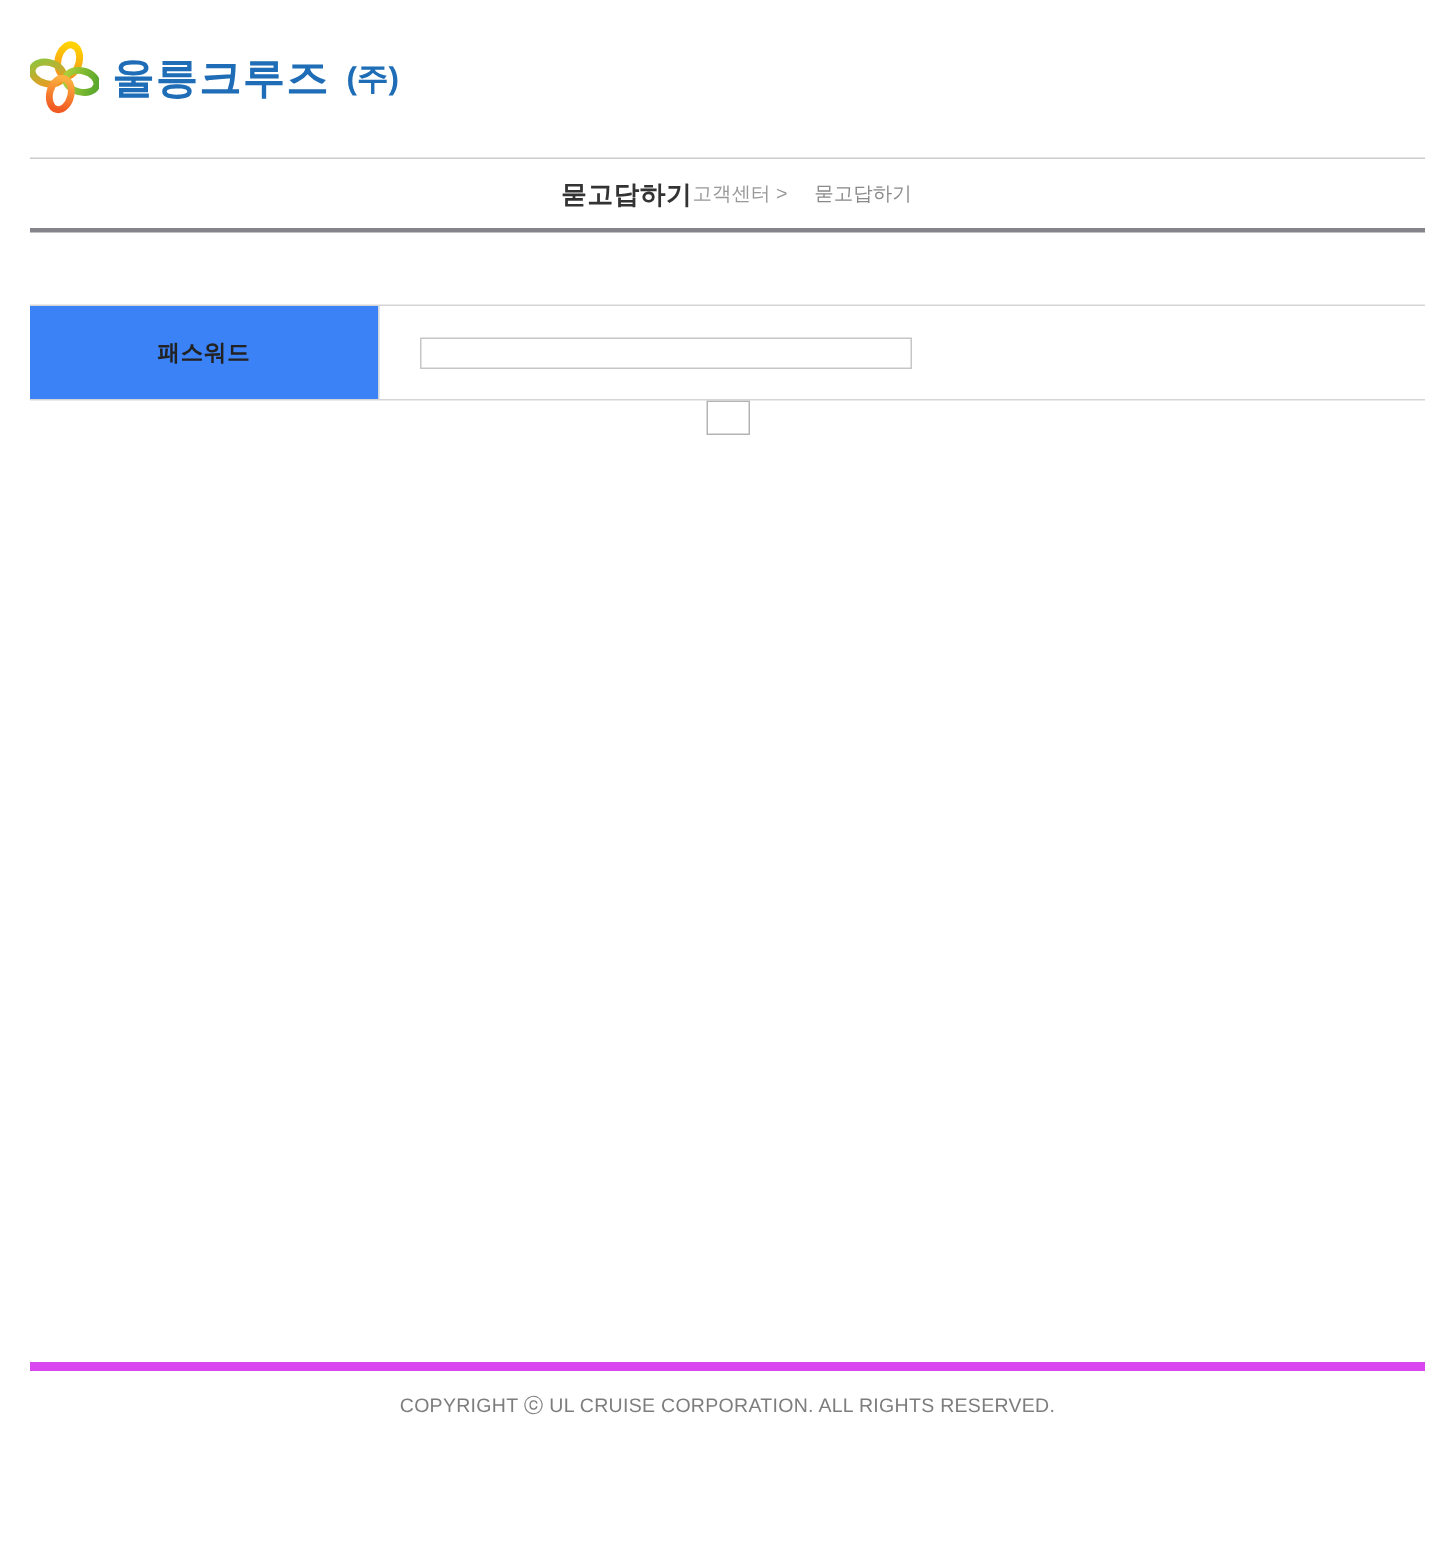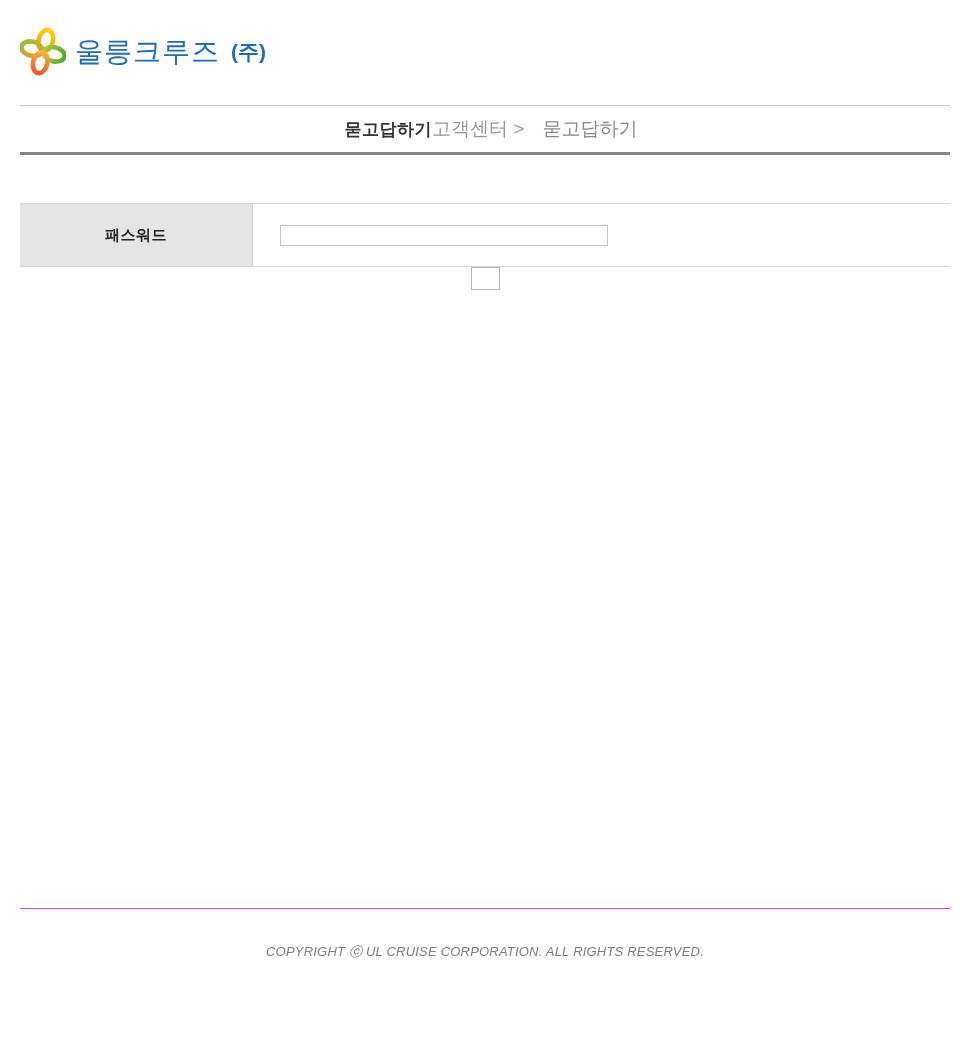--- a/index.html
+++ b/index.html
@@ -25,21 +25,21 @@
   .logo {
     display: flex;
     align-items: center;
     gap: 9px;
     cursor: pointer;
     text-decoration: none;
   }
   .logo-icon { width: 46px; height: 49px; display: block; }
   .logo-text {
     font-size: 28px;
-    font-weight: normal;
+    font-weight: bold;
     color: #1e6db6;
     letter-spacing: 1px;
     line-height: 1;
   }
   .logo-suffix {
     font-size: 21px;
     font-weight: 600;
     color: #1e6db6;
     letter-spacing: 0;
     margin-left: 2px;
@@ -56,39 +56,39 @@
     justify-content: center;
     padding-left: 12px;
   }
   .page-title {
     font-size: 17px;
     font-weight: bold;
     color: #333333;
     letter-spacing: 0.5px;
   }
   .breadcrumb {
-    font-size: 19px;
+    font-size: 13px;
     color: #999999;
     display: flex;
     align-items: center;
   }
   .breadcrumb .crumb-parent { color: #999999; cursor: pointer; text-decoration: none; }
   .breadcrumb .crumb-current { color: #8a8a8a; margin-left: 18px; }
 
   
   .pw-table {
     margin-top: 48px;
     display: flex;
     height: 64px;
     border-top: 1px solid #d5d5d5;
     border-bottom: 1px solid #d5d5d5;
   }
   .pw-label-cell {
     width: 233px;
-    background: #e5e5e5;
+    background: #3b82f6;
     border-right: 1px solid #d5d5d5;
     display: flex;
     align-items: center;
     justify-content: center;
     font-size: 15px;
     font-weight: bold;
     color: #222222;
     letter-spacing: 0.5px;
   }
   .pw-input-cell {
@@ -121,24 +121,23 @@
     color: #555;
     line-height: 1;
   }
 
   
   .footer {
     position: absolute;
     left: 20px;
     right: 20px;
     top: 908px;
-    border-top: 1px solid #d946ef;
+    border-top: 6px solid #d946ef;
     text-align: center;
-    padding-top: 34px;
-    font-style: italic;
+    padding-top: 14px;
   }
   .copyright {
     font-size: 13px;
     color: #7d7d7d;
     letter-spacing: 0.2px;
   }
 </style>
 </head>
 <body>
 

